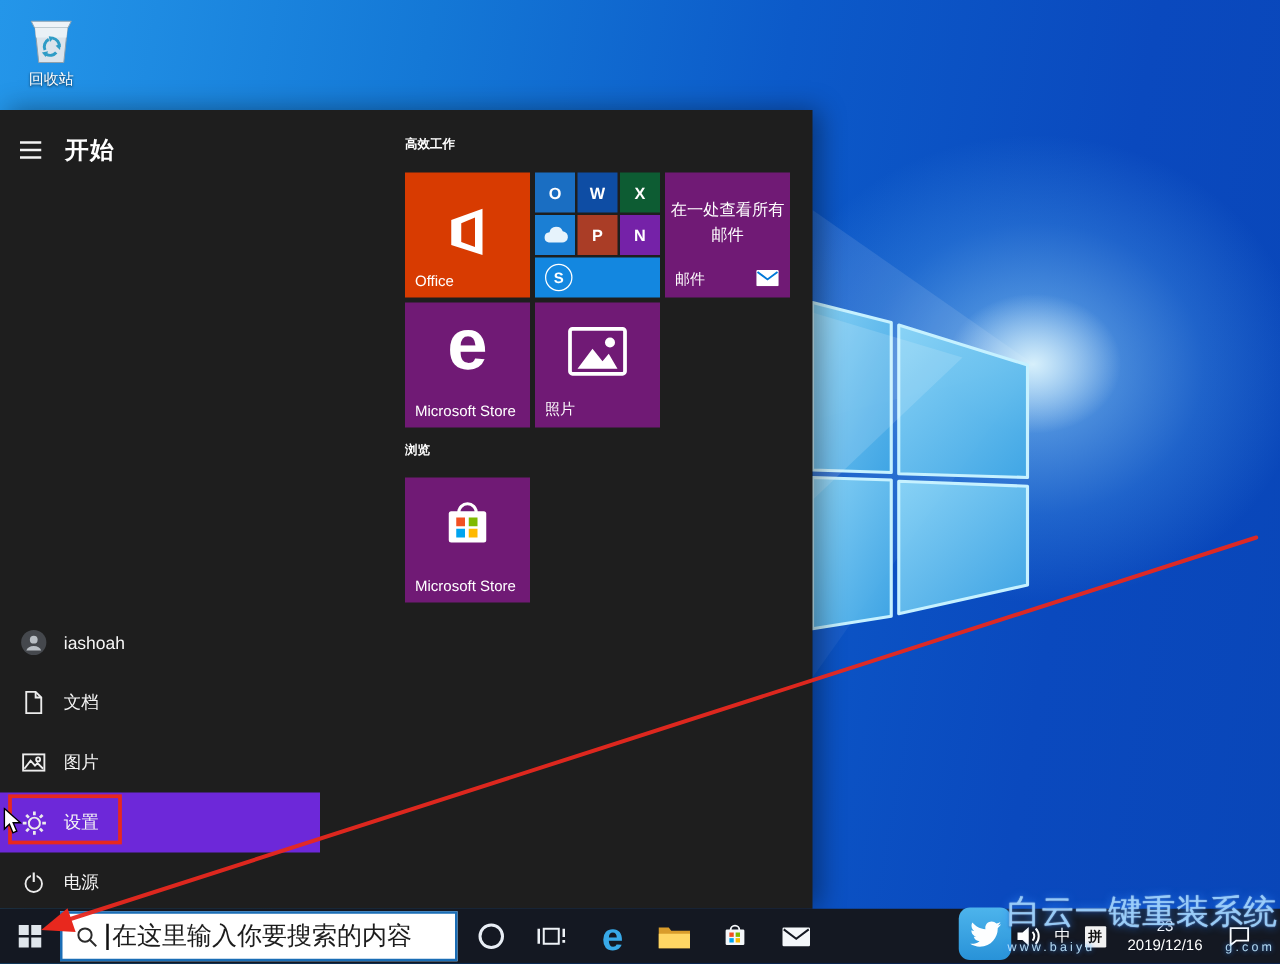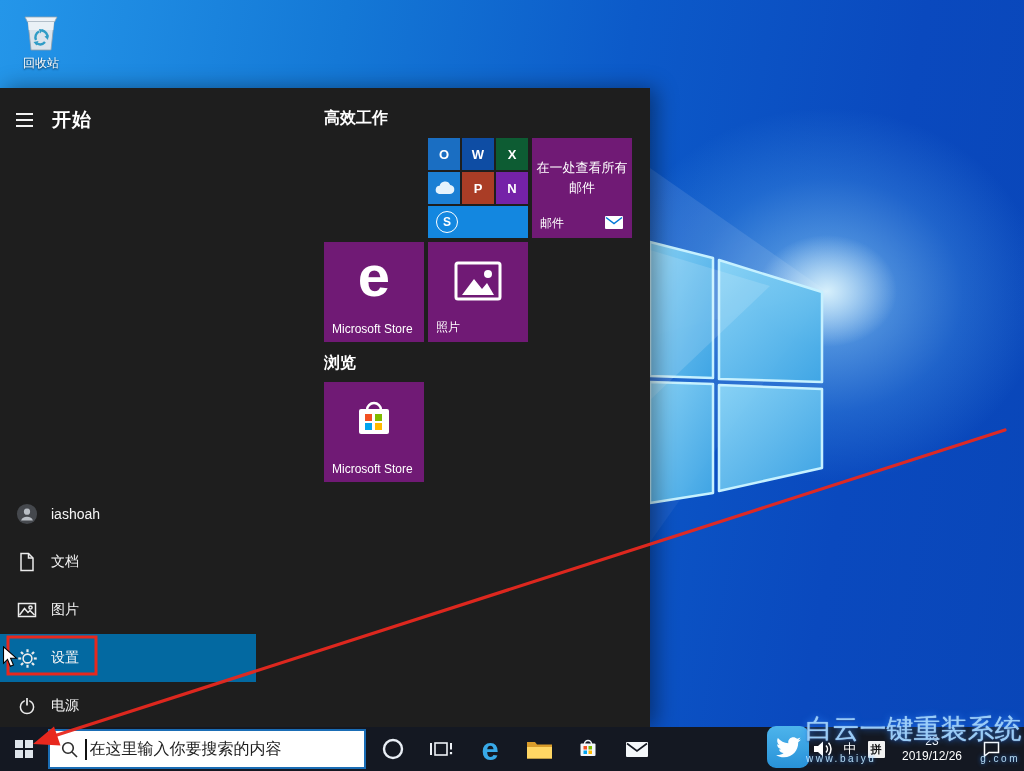--- a/index.html
+++ b/index.html
@@ -17,23 +17,23 @@
   
   .start-menu{position:absolute;left:0;top:88px;width:650px;height:639px;background:#1e1e1e;z-index:10;box-shadow:6px 0 20px rgba(0,0,0,.4)}
   .menu-header{position:absolute;left:0;top:14px;height:36px;display:flex;align-items:center}
   .hamburger{width:48px;display:flex;justify-content:center;cursor:pointer}
   .hamburger .bars{display:flex;flex-direction:column;gap:4px}
   .hamburger .bars span{display:block;width:17px;height:2px;background:#f2f2f2}
   .menu-title{color:#fff;font-size:19px;font-weight:bold;margin-left:4px;letter-spacing:1px}
   .rail-item{position:absolute;left:0;width:256px;height:48px;display:flex;align-items:center;padding-left:16px;color:#f5f5f5;font-size:14px;cursor:pointer}
   .rail-item .ric{width:22px;height:22px;display:flex;align-items:center;justify-content:center}
   .rail-item .rlabel{margin-left:13px}
-  .rail-item.hl{background:#0369a1}
-  
-  .group-title{position:absolute;color:#fff;font-size:16px;font-weight:600}
+  .rail-item.hl{background:#6d28d9}
+  
+  .group-title{position:absolute;color:#fff;font-size:10px;font-weight:600}
   .tile{position:absolute;width:100px;height:100px;background:#701a75;color:#fff;cursor:pointer}
   .tile .tlabel{position:absolute;left:8px;bottom:6px;font-size:12px;white-space:nowrap}
   .tile.office{background:#d83b01}
   .tile.folder{background:transparent}
   .mini-grid{display:grid;grid-template-columns:32px 32px 32px;grid-auto-rows:32px;gap:2px}
   .mini{display:flex;align-items:center;justify-content:center;font-weight:bold;font-size:13px;color:#fff}
   .m-outlook{background:#1a6ec2}.m-word{background:#0e4da4}.m-excel{background:#0d5c33}
   .m-onedrive{background:#1b7fd4}.m-ppt{background:#aa3d26}.m-onenote{background:#7522a8}
   .bottom-strip{position:absolute;left:0;bottom:0;width:100px;height:32px;background:#1387e0;display:flex;align-items:center}
   .skype-badge{margin-left:8px;width:22px;height:22px;border:1.6px solid #fff;border-radius:50%;display:flex;align-items:center;justify-content:center;font-weight:bold;font-size:12px;color:#fff}
@@ -41,21 +41,21 @@
   .tile .edge-glyph{position:absolute;top:2px;left:0;width:100%;text-align:center;font-size:58px;font-weight:bold;line-height:1.1}
   .tile .center-icon{position:absolute;left:0;top:18px;width:100%;display:flex;justify-content:center}
   .tile.store .center-icon{top:12px}
   
   .taskbar{position:absolute;left:0;top:727px;width:1024px;height:44px;background:#141822;z-index:20}
   .start-btn{position:absolute;left:0;top:0;width:48px;height:44px;display:flex;align-items:center;justify-content:center;cursor:pointer}
   .win-logo{display:grid;grid-template-columns:8px 8px;grid-auto-rows:8px;gap:2px}
   .win-logo span{background:#dfe5ec}
   .search-box{position:absolute;left:48px;top:2px;width:318px;height:40px;background:#fff;border:2px solid #1a6db5;display:flex;align-items:center}
   .search-box .caret{width:1.5px;height:21px;background:#111;margin-left:7px}
-  .search-box input{flex:1;border:none;outline:none;background:transparent;font-size:16px;color:#0369a1;padding:0 4px 0 3px}
+  .search-box input{flex:1;border:none;outline:none;background:transparent;font-size:20px;color:#0369a1;padding:0 4px 0 3px}
   .search-box input::placeholder{color:#1d1d1d;opacity:1}
   .tb-icon{position:absolute;top:0;width:48px;height:44px;display:flex;align-items:center;justify-content:center;cursor:pointer}
   .edge-tb{color:#38a9e8;font-size:31px;font-weight:bold;line-height:1}
   .tray-text{position:absolute;top:0;height:44px;display:flex;align-items:center;justify-content:center;color:#fff;font-size:13px;cursor:pointer}
   .ime-mode-box{width:17px;height:17px;background:#f2f2f2;color:#111;font-size:11px;font-weight:bold;display:flex;align-items:center;justify-content:center;border-radius:1px}
   .clock{position:absolute;left:890px;top:0;width:84px;height:44px;display:flex;flex-direction:column;align-items:center;justify-content:center;color:#fff;font-size:12px;line-height:1.25;cursor:pointer}
   
   .watermark{position:absolute;z-index:30;pointer-events:none}
   .wm-bird{left:767px;top:726px;width:42px;height:42px;border-radius:9px;background:linear-gradient(180deg,#4db4ec,#2892d8);display:flex;align-items:center;justify-content:center}
   .wm-brand{left:803px;top:711px;width:221px;text-align:center;font-size:27px;font-weight:normal;white-space:nowrap;
@@ -184,20 +184,27 @@
             <circle cx="10" cy="11" r="6.6" stroke="#ececec" stroke-width="1.5"></circle>
             <line x1="10" y1="1" x2="10" y2="8" stroke="#1e1e1e" stroke-width="4.5"></line>
             <line x1="10" y1="2" x2="10" y2="9.5" stroke="#ececec" stroke-width="1.7"></line>
           </svg>
       </span>
       <span class="rlabel">电源</span>
     </div>
 
     <div class="group-title" style="left:324px;top:20px">高效工作</div>
 
+    <div class="tile office" style="left:324px;top:50px">
+      <svg class="office-logo" width="100" height="100" viewBox="0 0 100 100" style="position:absolute;left:0;top:0">
+        <polygon points="37,38 62,29 62,66 37,58" fill="#fff"></polygon>
+        <polygon points="45,40.5 56,36 56,59.5 45,55.5" fill="#d83b01"></polygon>
+      </svg>
+      <span class="tlabel">Office</span>
+    </div>
 
     <div class="tile folder" style="left:428px;top:50px">
       <div class="mini-grid">
         <div class="mini m-outlook">O</div>
         <div class="mini m-word">W</div>
         <div class="mini m-excel">X</div>
         <div class="mini m-onedrive">
           <svg width="22" height="14" viewBox="0 0 22 14">
               <path d="M6,13 a4.2,4.2 0 0 1 0.6,-8.3 a5.6,5.6 0 0 1 10.6,-0.8 a4.3,4.3 0 0 1 -0.9,9.1 z" fill="#e6f3fc"></path>
             </svg>
@@ -324,21 +331,21 @@
         <path d="M13,5.5 a5,5 0 0 1 0,7" fill="none" stroke="#fff" stroke-width="1.6"></path>
         <path d="M15.5,2.8 a9,9 0 0 1 0,12.4" fill="none" stroke="#fff" stroke-width="1.6"></path>
       </svg>
     </div>
     <div class="tray-text" style="left:840px;width:20px">中</div>
     <div class="tray-text" style="left:864px;width:24px">
       <span class="ime-mode-box">拼</span>
     </div>
     <div class="clock">
       <div>23</div>
-      <div>2019/12/26</div>
+      <div>2019/12/16</div>
     </div>
     <div class="tray-text" style="left:976px;width:30px">
       <svg width="17" height="16" viewBox="0 0 17 16">
         <path d="M1.5,1.5 h14 v10 h-9.5 l-4.5,3.5 z" fill="none" stroke="#fff" stroke-width="1.5"></path>
       </svg>
     </div>
   </div>
 
   <div class="watermark wm-bird" style="position:absolute">
     <svg width="28" height="23" viewBox="0 0 36 30">

